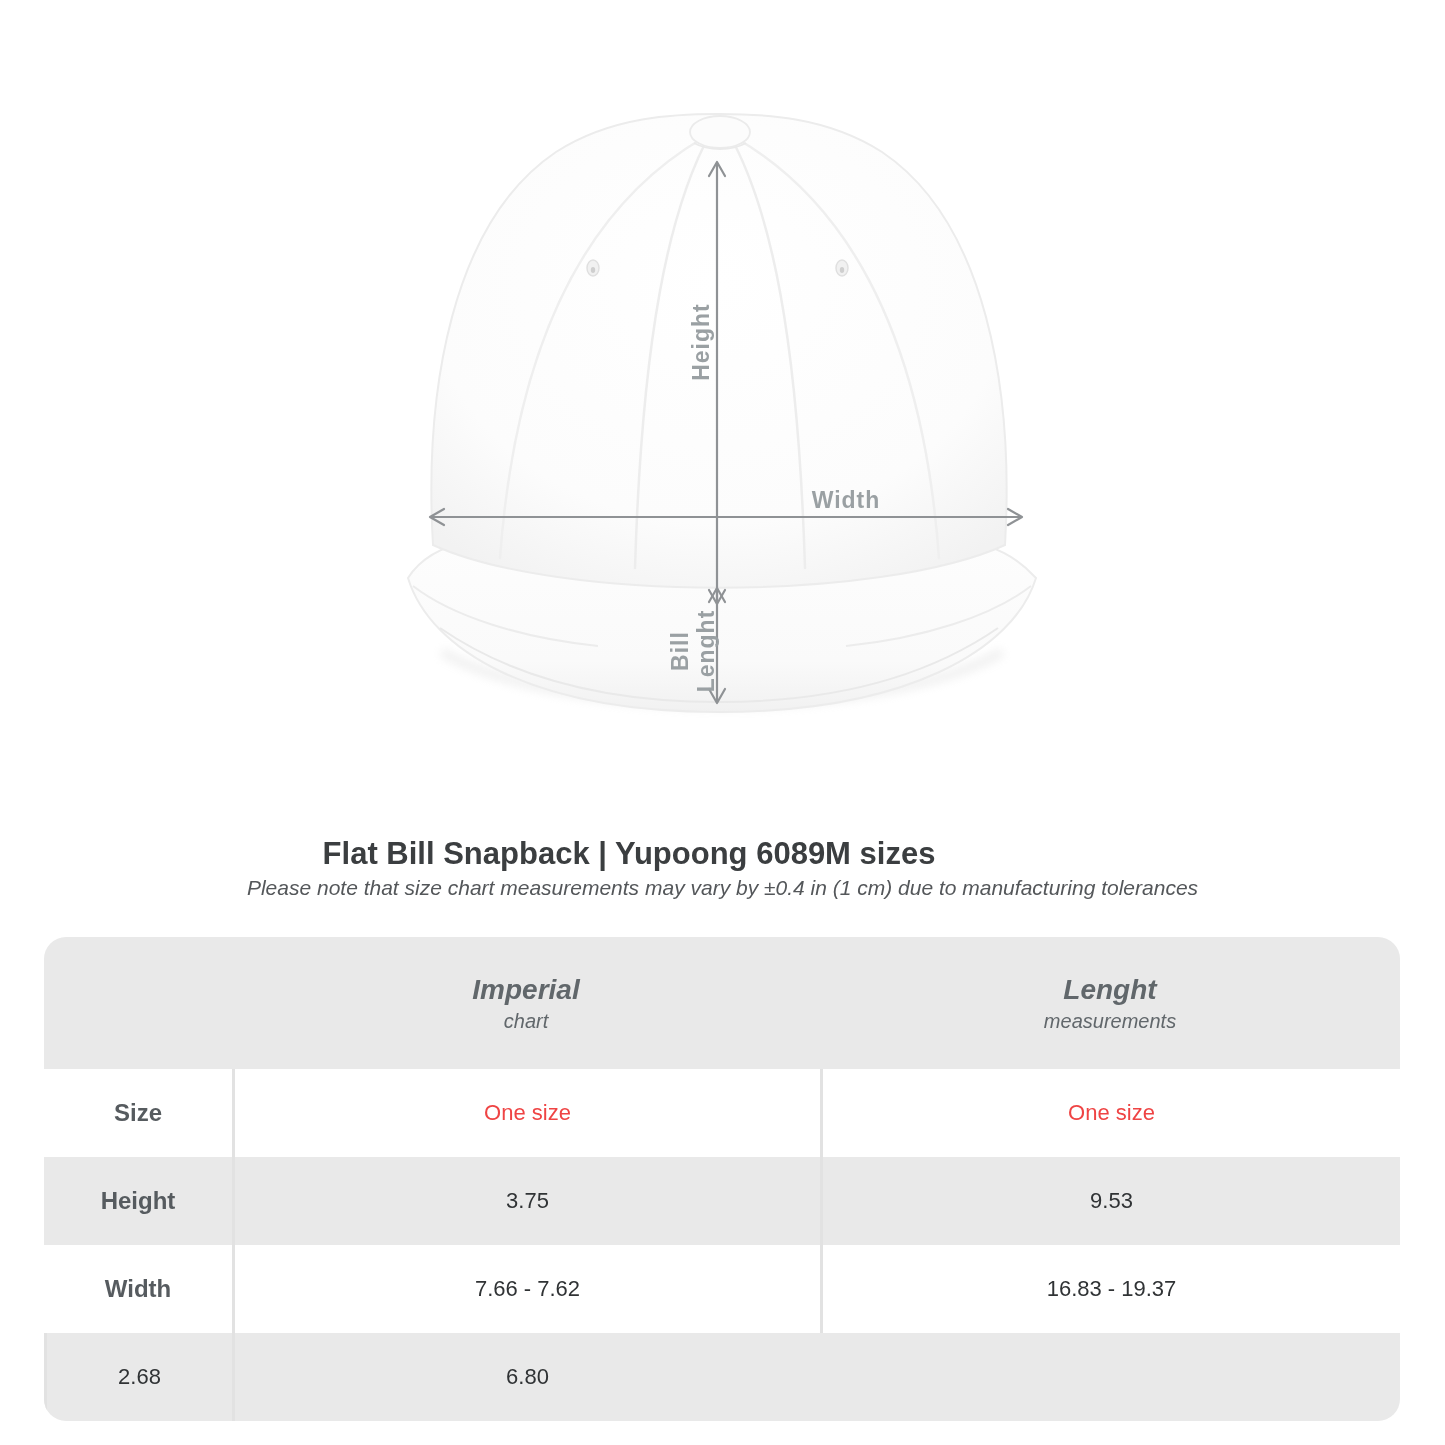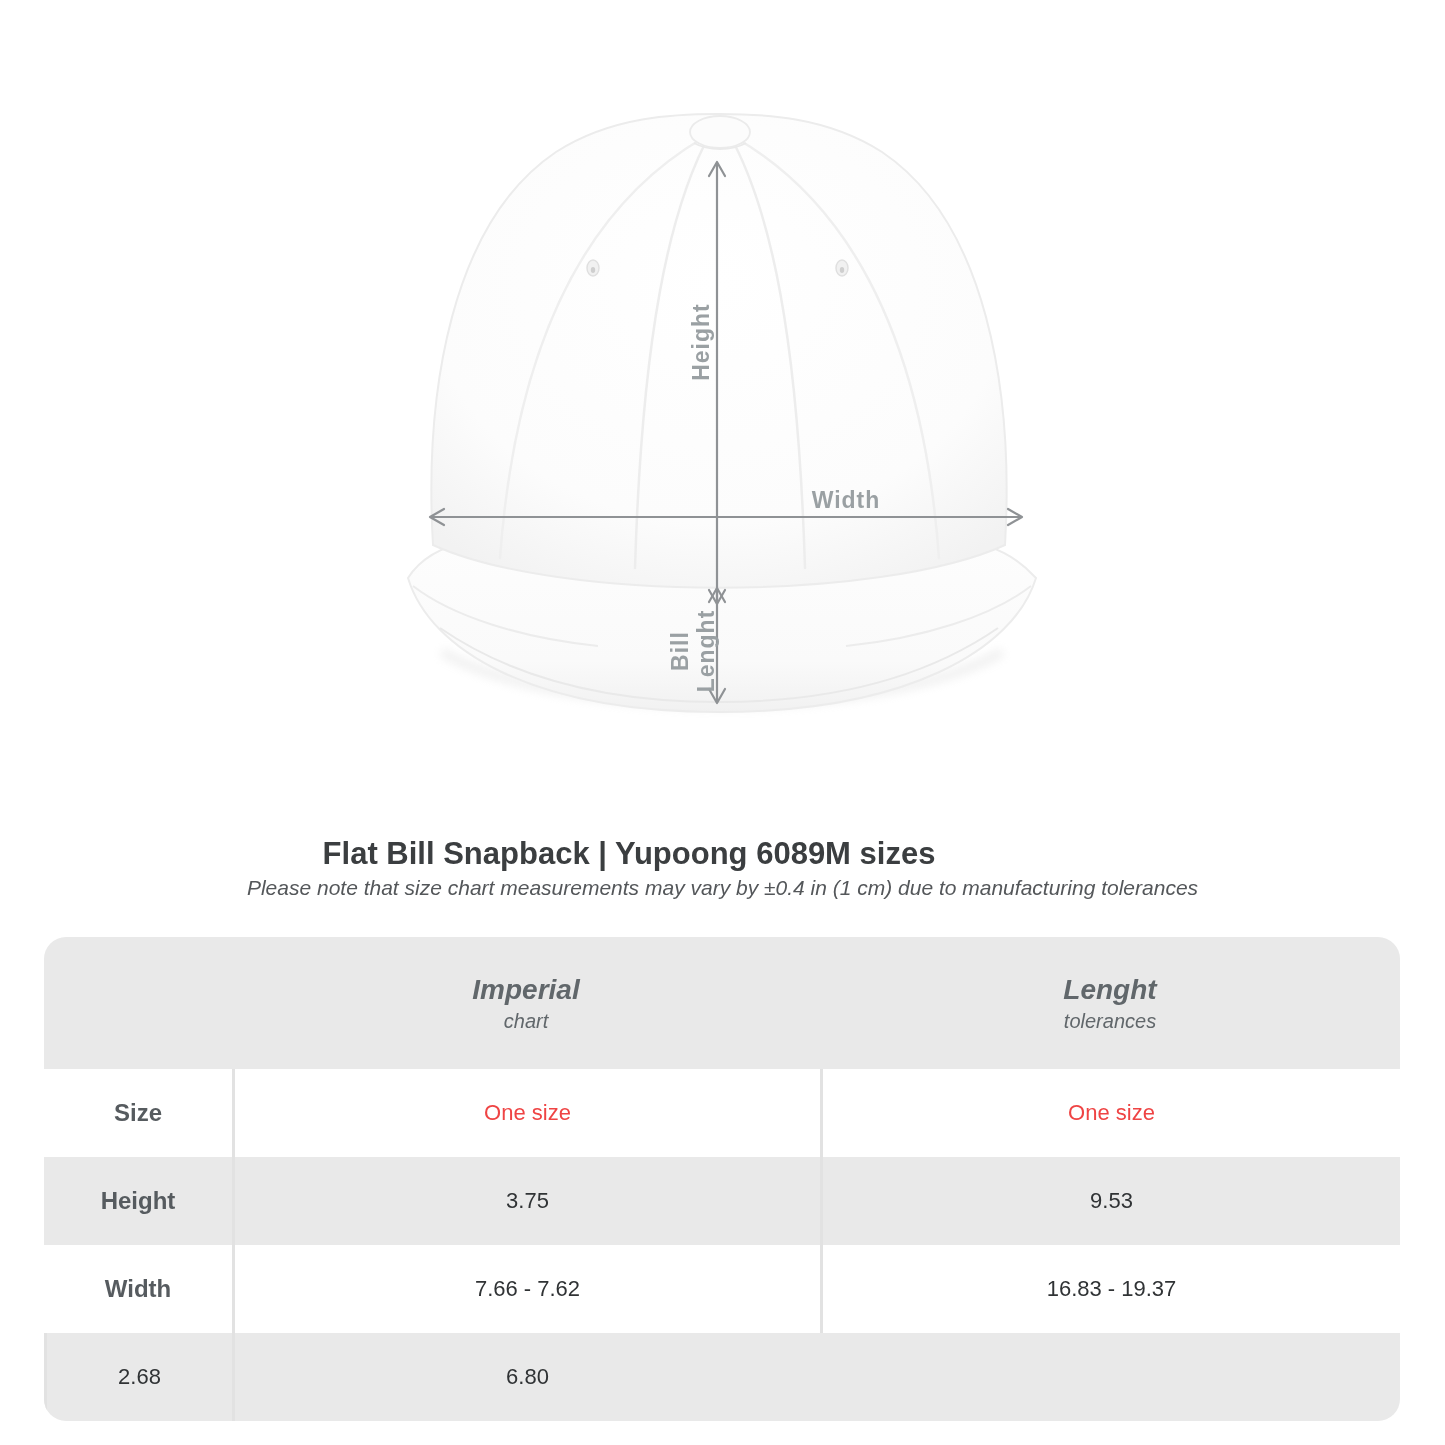--- a/index.html
+++ b/index.html
@@ -146,21 +146,21 @@
 
   <div class="size-table">
     <div class="t-head">
       <div class="hcell"></div>
       <div class="hcell">
         <div class="hdr-main">Imperial</div>
         <div class="hdr-unit">chart</div>
       </div>
       <div class="hcell">
         <div class="hdr-main">Lenght</div>
-        <div class="hdr-unit">tolerances</div>
+        <div class="hdr-unit">measurements</div>
       </div>
     </div>
 
     <div class="t-row size-row">
       <div class="cell rowlabel">Size</div>
       <div class="cell value">One size</div>
       <div class="cell value">One size</div>
     </div>
     <div class="t-row alt">
       <div class="cell rowlabel">Height</div>

